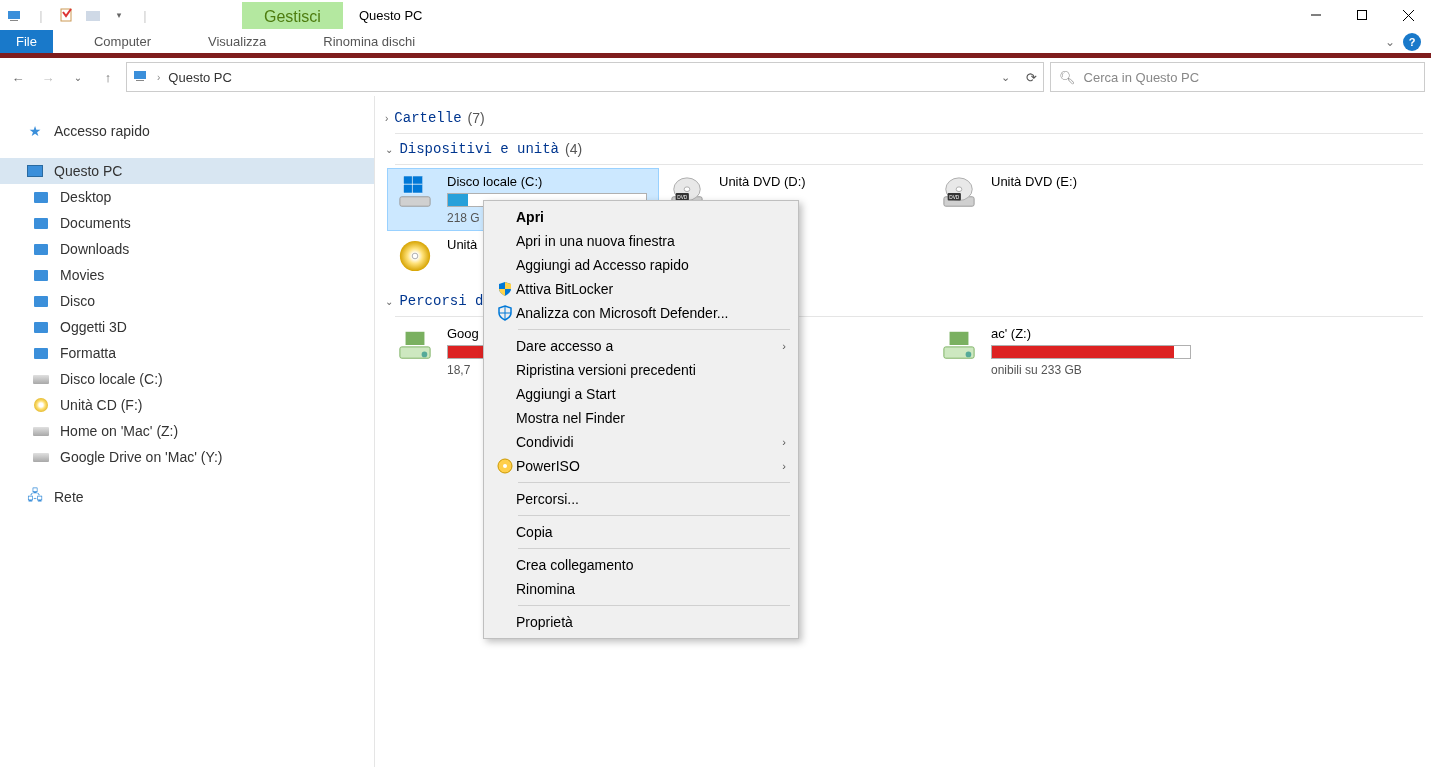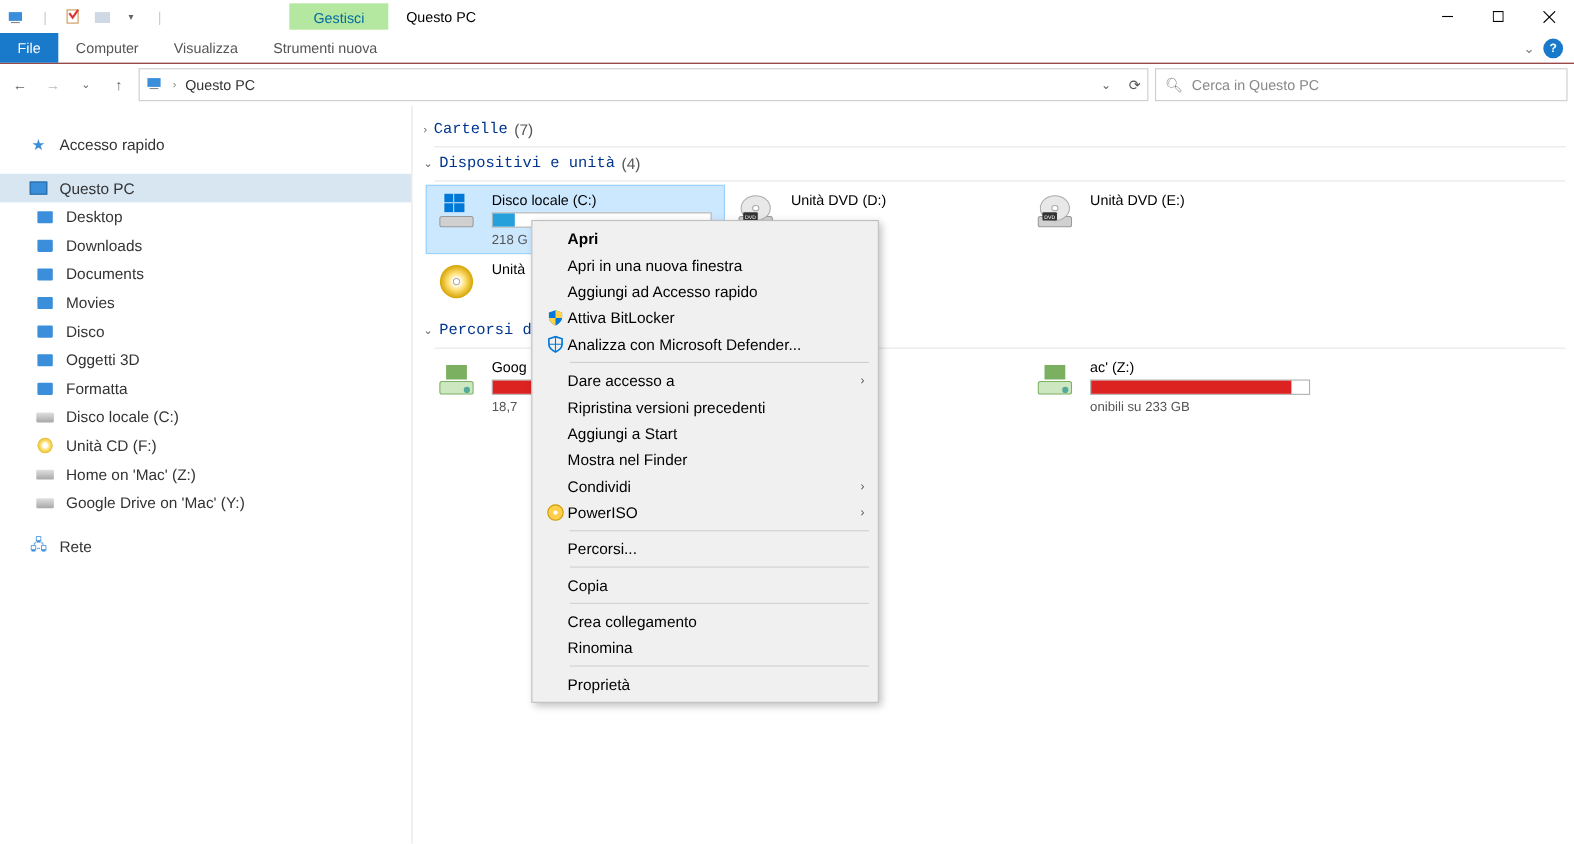--- a/index.html
+++ b/index.html
@@ -1,24 +1,24 @@
 <!DOCTYPE html>
 <html><head>
 <meta charset="utf-8">
 <style>
 * { margin: 0; padding: 0; box-sizing: border-box; font-family: "Segoe UI", Tahoma, sans-serif; }
 body { width: 1431px; height: 767px; background: #fff; font-size: 13px; color: #000; overflow: hidden; position: relative; }
 .titlebar { height: 30px; display: flex; align-items: center; background: #fff; }
 .titlebar .qat { display: flex; align-items: center; padding: 0 6px; gap: 8px; }
 .titlebar .qat span { width: 18px; height: 18px; display: flex; align-items: center; justify-content: center; color: #555; }
-.manage-tab { background: #b4e8a0; padding: 6px 22px 3px; font-size: 13px; color: #0369a1; margin-left: 103px; }
+.manage-tab { background: #b4e8a0; padding: 6px 22px 3px; font-size: 16px; color: #4d7c0f; margin-left: 82px; }
 .title-text { margin-left: 16px; font-size: 13px; color: #000; }
 .win-controls { margin-left: auto; display: flex; }
 .win-controls div { width: 46px; height: 30px; display: flex; align-items: center; justify-content: center; font-size: 12px; }
-.ribbon-row { height: 28px; display: flex; align-items: stretch; border-bottom: 1px solid #7f1d1d; }
+.ribbon-row { height: 28px; display: flex; align-items: stretch; border-bottom: 5px solid #7f1d1d; gap: 25px; }
 .ribbon-tab { padding: 0 16px; display: flex; align-items: center; font-size: 13px; color: #555; }
 .ribbon-tab.file { background: #1979ca; color: #fff; }
 .ribbon-extra { margin-left: auto; display: flex; align-items: center; padding-right: 10px; gap: 8px; }
 .help-circle { width: 18px; height: 18px; border-radius: 50%; background: #1979ca; color: #fff; display: flex; align-items: center; justify-content: center; font-size: 11px; font-weight: bold; }
 .nav-row { height: 38px; display: flex; align-items: center; padding: 4px 6px; gap: 6px; }
 .nav-btn { width: 24px; height: 24px; display: flex; align-items: center; justify-content: center; color: #666; }
 .addr-bar { flex: 1; height: 30px; border: 1px solid #ccc; display: flex; align-items: center; padding: 0 6px; gap: 8px; }
 .addr-crumb { color: #333; }
 .addr-drop { margin-left: auto; color: #666; padding: 0 4px; }
 .refresh-btn { margin-left: 4px; color: #555; }
@@ -106,21 +106,21 @@
           <line x1="11" y1="0" x2="0" y2="11" stroke="#000"></line>
         </svg>
       </div>
   </div>
 </div>
 
 <div class="ribbon-row">
   <div class="ribbon-tab file">File</div>
   <div class="ribbon-tab">Computer</div>
   <div class="ribbon-tab">Visualizza</div>
-  <div class="ribbon-tab">Strumenti nuova</div>
+  <div class="ribbon-tab">Rinomina dischi</div>
   <div class="ribbon-extra">
     <span style="color:#777;font-size:12px">⌄</span>
     <div class="help-circle">?</div>
   </div>
 </div>
 
 <div class="nav-row">
   <div class="nav-btn">←</div>
   <div class="nav-btn" style="color:#bbb">→</div>
   <div class="nav-btn" style="font-size:10px">⌄</div>
@@ -159,27 +159,27 @@
         <div class="tree-item level2">
           <span class="tree-icon">
             <span class="tree-icon folder-blue"></span>
           </span>
           <span>Desktop</span>
         </div>
         <div class="tree-item level2">
           <span class="tree-icon">
             <span class="tree-icon folder-blue"></span>
           </span>
+          <span>Documents</span>
+        </div>
+        <div class="tree-item level2">
+          <span class="tree-icon">
+            <span class="tree-icon folder-blue"></span>
+          </span>
           <span>Downloads</span>
-        </div>
-        <div class="tree-item level2">
-          <span class="tree-icon">
-            <span class="tree-icon folder-blue"></span>
-          </span>
-          <span>Documents</span>
         </div>
         <div class="tree-item level2">
           <span class="tree-icon">
             <span class="tree-icon folder-blue"></span>
           </span>
           <span>Movies</span>
         </div>
         <div class="tree-item level2">
           <span class="tree-icon">
             <span class="tree-icon folder-blue"></span>

